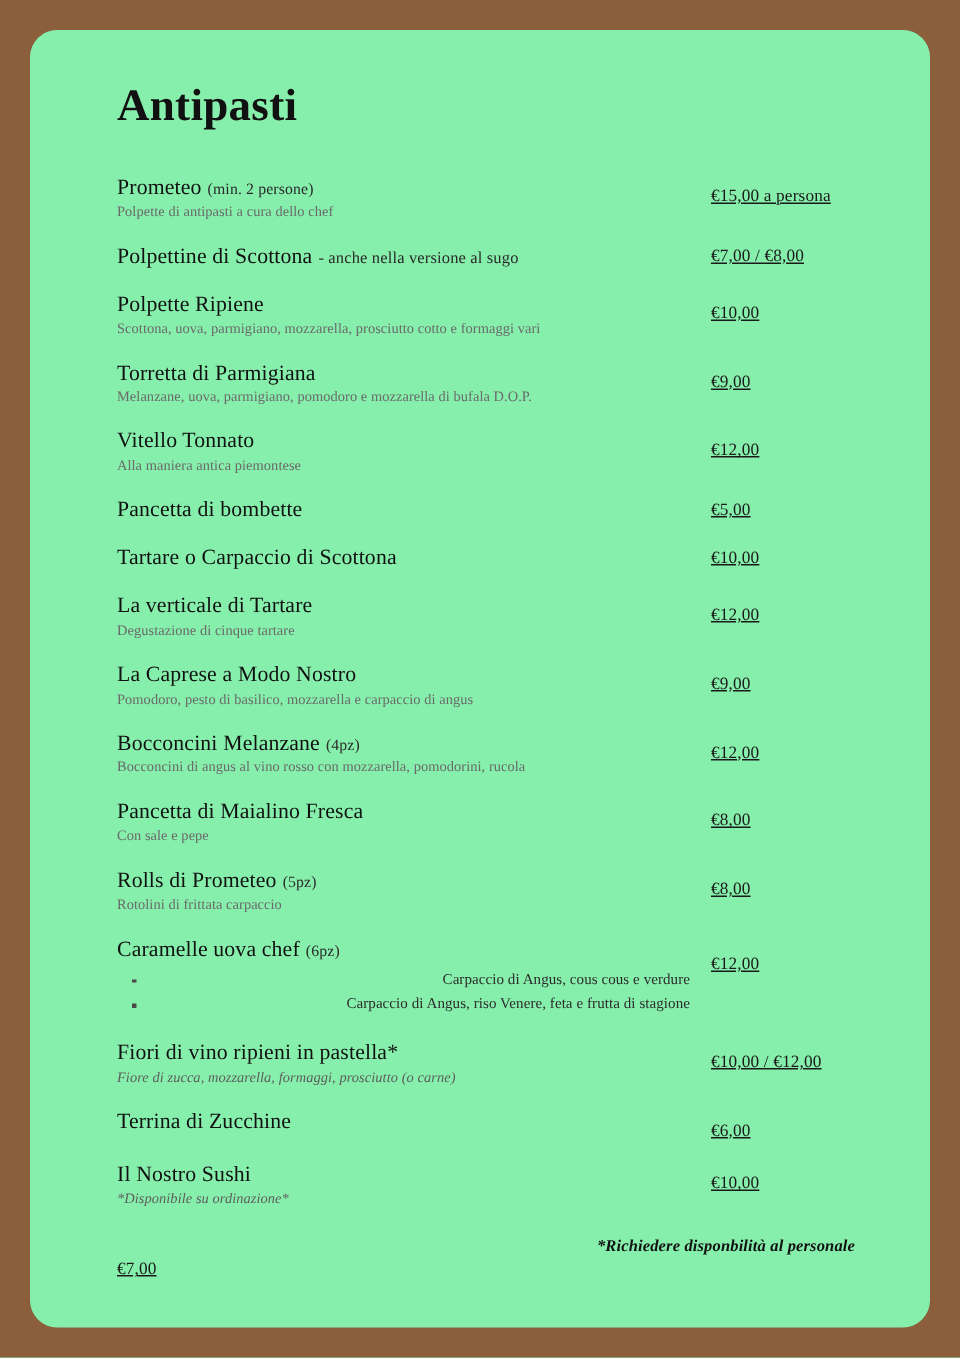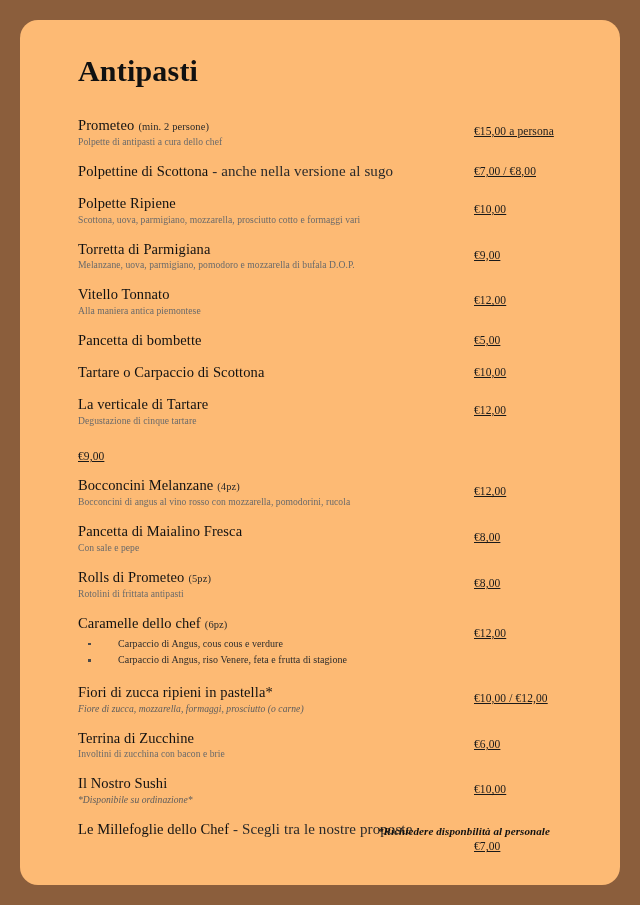--- a/index.html
+++ b/index.html
@@ -13,21 +13,21 @@
     background: #8b5e3c;
     font-family: "Liberation Serif", "DejaVu Serif", serif;
     overflow: hidden;
   }
   .menu-card {
     position: absolute;
     left: 20px;
     top: 20px;
     width: 600px;
     height: 865px;
-    background: #fdba74;
+    background: #86efac;
     border-radius: 18px;
     box-sizing: border-box;
     padding: 34px 42px 0 58px;
     overflow: hidden;
   }
   .page-title {
     font-size: 30px;
     font-weight: bold;
     color: #111111;
     letter-spacing: 0.2px;
@@ -58,21 +58,21 @@
     font-size: 14.5px;
     color: #111111;
     letter-spacing: 0.1px;
   }
   .item-qualifier {
     font-size: 10.5px;
     color: #2a2a2a;
     letter-spacing: 0.1px;
   }
   .item-qualifier.dash {
-    font-size: 15px;
+    font-size: 11px;
   }
   .item-desc {
     display: block;
     font-size: 9.6px;
     color: #6a6a6a;
     line-height: 1.35;
     margin-top: 1px;
     letter-spacing: 0.05px;
   }
   .item-desc.italic {
@@ -96,20 +96,21 @@
   .menu-item.bullets .item-price {
     padding-top: 13px;
   }
   .menu-item.bullets.three .item-price {
     padding-top: 20px;
   }
   .sub-list {
     list-style: none;
     margin: 4px 0 0 0;
     padding: 0;
+    text-align: right;
   }
   .sub-item {
     position: relative;
     font-size: 10px;
     color: #2c2c2c;
     line-height: 1.45;
     padding-left: 40px;
     margin-bottom: 2px;
     letter-spacing: 0.05px;
   }
@@ -117,21 +118,21 @@
     position: absolute;
     left: 10px;
     top: 6px;
     width: 2.5px;
     height: 2.5px;
     background: #4a4a4a;
     display: block;
   }
   .footer-note {
     position: absolute;
-    right: 70px;
+    right: 50px;
     bottom: 48px;
     font-size: 11px;
     font-style: italic;
     font-weight: bold;
     color: #111111;
     letter-spacing: 0.1px;
   }
 </style>
 </head>
 <body>
@@ -186,75 +187,75 @@
         <div class="item-price">€10,00</div>
       </div>
       <div class="menu-item two-line">
         <div class="item-main">
           <div class="item-title-line"><span class="item-name">La verticale di Tartare</span></div>
           <span class="item-desc">Degustazione di cinque tartare</span>
         </div>
         <div class="item-price">€12,00</div>
       </div>
       <div class="menu-item two-line">
+        <div class="item-main">
+          <div class="item-title-line"><span class="item-name">La Caprese a Modo Nostro</span></div>
+          <span class="item-desc">Pomodoro, pesto di basilico, mozzarella e carpaccio di angus</span>
+        </div>
         <div class="item-price">€9,00</div>
       </div>
       <div class="menu-item two-line">
         <div class="item-main">
           <div class="item-title-line"><span class="item-name">Bocconcini Melanzane</span> <span class="item-qualifier">(4pz)</span></div>
           <span class="item-desc">Bocconcini di angus al vino rosso con mozzarella, pomodorini, rucola</span>
         </div>
         <div class="item-price">€12,00</div>
       </div>
       <div class="menu-item two-line">
         <div class="item-main">
           <div class="item-title-line"><span class="item-name">Pancetta di Maialino Fresca</span></div>
           <span class="item-desc">Con sale e pepe</span>
         </div>
         <div class="item-price">€8,00</div>
       </div>
       <div class="menu-item two-line">
         <div class="item-main">
           <div class="item-title-line"><span class="item-name">Rolls di Prometeo</span> <span class="item-qualifier">(5pz)</span></div>
-          <span class="item-desc">Rotolini di frittata antipasti</span>
+          <span class="item-desc">Rotolini di frittata carpaccio</span>
         </div>
         <div class="item-price">€8,00</div>
       </div>
       <div class="menu-item bullets">
         <div class="item-main">
-          <div class="item-title-line"><span class="item-name">Caramelle dello chef</span> <span class="item-qualifier">(6pz)</span></div>
+          <div class="item-title-line"><span class="item-name">Caramelle uova chef</span> <span class="item-qualifier">(6pz)</span></div>
           <ul class="sub-list">
             <li class="sub-item"><span class="sub-bullet"></span><span>Carpaccio di Angus, cous cous e verdure</span></li>
             <li class="sub-item"><span class="sub-bullet"></span><span>Carpaccio di Angus, riso Venere, feta e frutta di stagione</span></li>
           </ul>
         </div>
         <div class="item-price">€12,00</div>
       </div>
       <div class="menu-item two-line">
         <div class="item-main">
-          <div class="item-title-line"><span class="item-name">Fiori di zucca ripieni in pastella*</span></div>
+          <div class="item-title-line"><span class="item-name">Fiori di vino ripieni in pastella*</span></div>
           <span class="item-desc italic">Fiore di zucca, mozzarella, formaggi, prosciutto (o carne)</span>
         </div>
         <div class="item-price">€10,00 / €12,00</div>
       </div>
       <div class="menu-item two-line">
         <div class="item-main">
           <div class="item-title-line"><span class="item-name">Terrina di Zucchine</span></div>
-          <span class="item-desc">Involtini di zucchina con bacon e brie</span>
         </div>
         <div class="item-price">€6,00</div>
       </div>
       <div class="menu-item two-line">
         <div class="item-main">
           <div class="item-title-line"><span class="item-name">Il Nostro Sushi</span></div>
           <span class="item-desc italic">*Disponibile su ordinazione*</span>
         </div>
         <div class="item-price">€10,00</div>
       </div>
       <div class="menu-item bullets three">
-        <div class="item-main">
-          <div class="item-title-line"><span class="item-name">Le Millefoglie dello Chef</span> <span class="item-qualifier dash">- Scegli tra le nostre proposte</span></div>
-        </div>
         <div class="item-price">€7,00</div>
       </div>
     </div>
   <div class="footer-note">*Richiedere disponbilità al personale</div>
 </div>
 
 </body></html>

